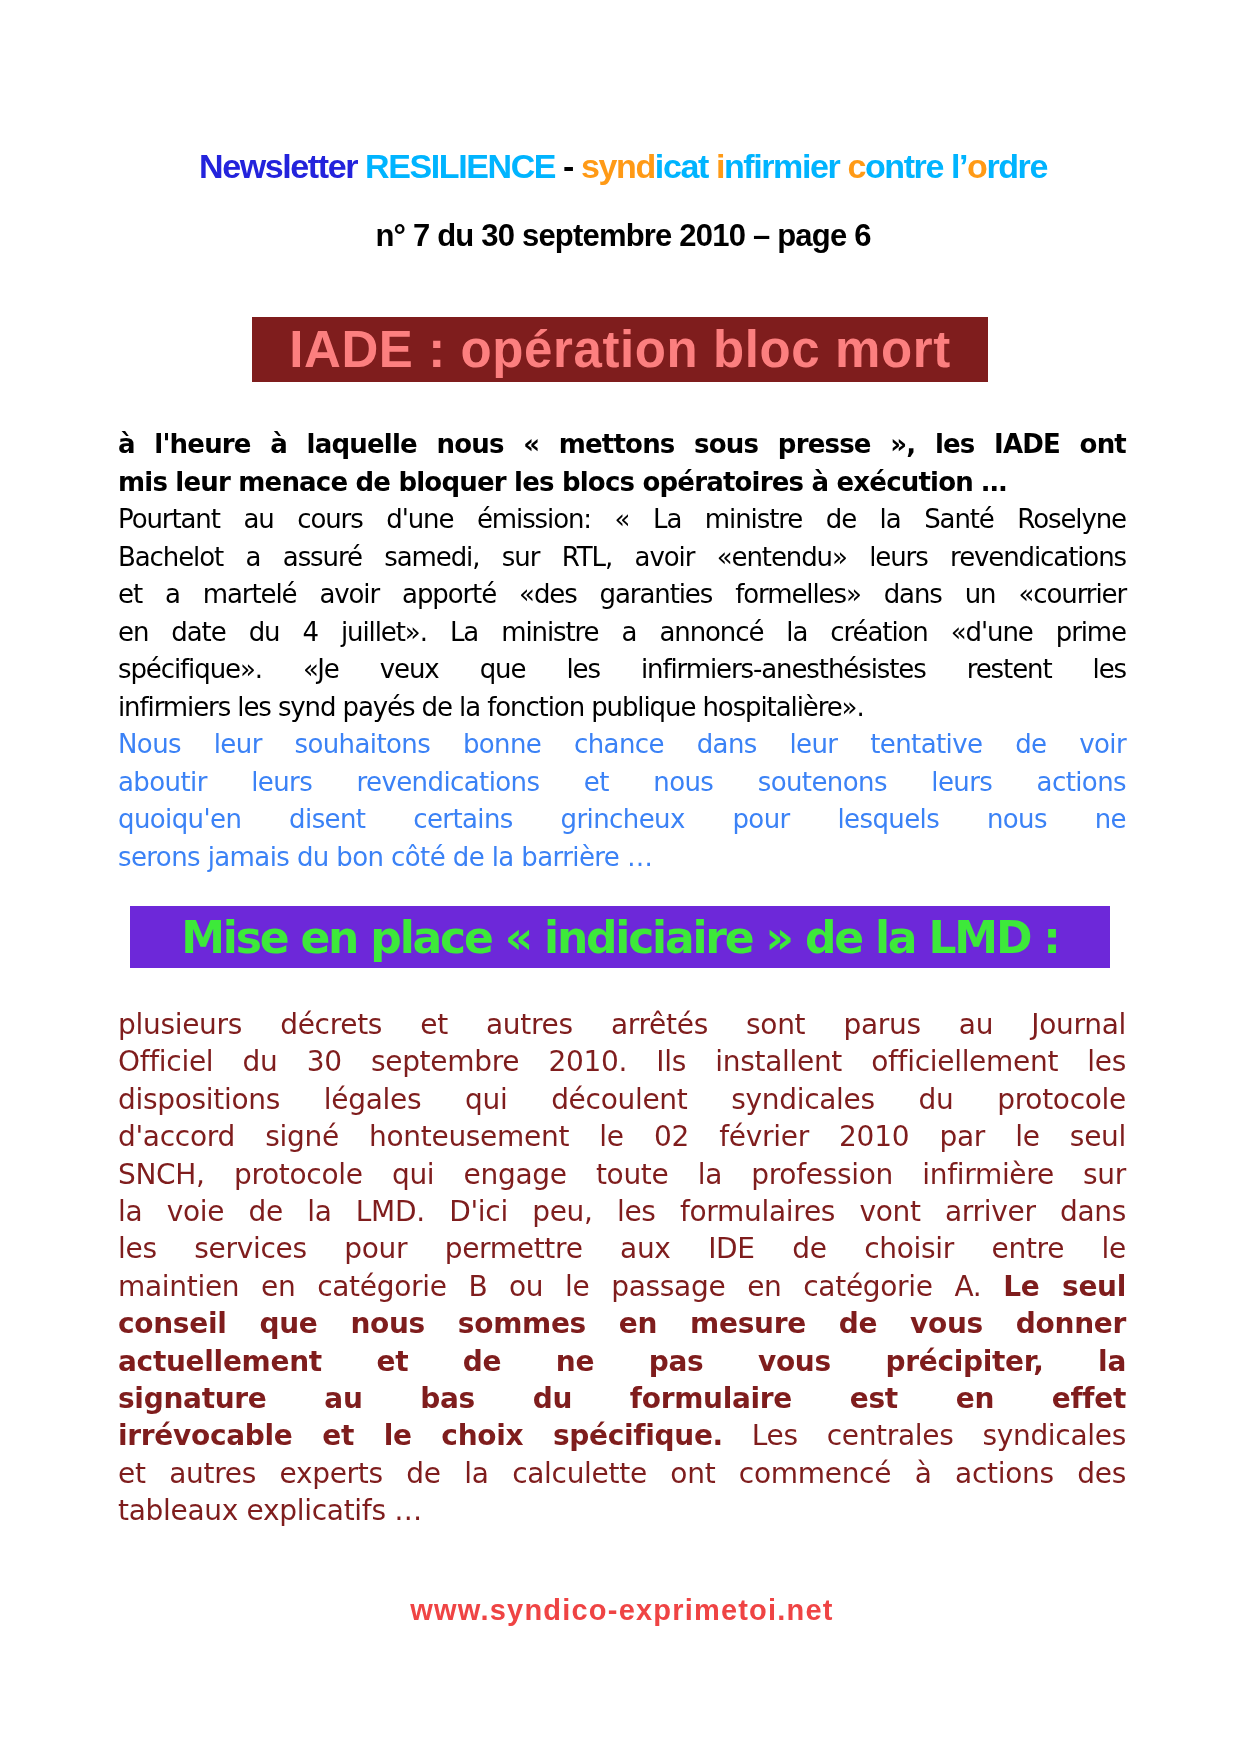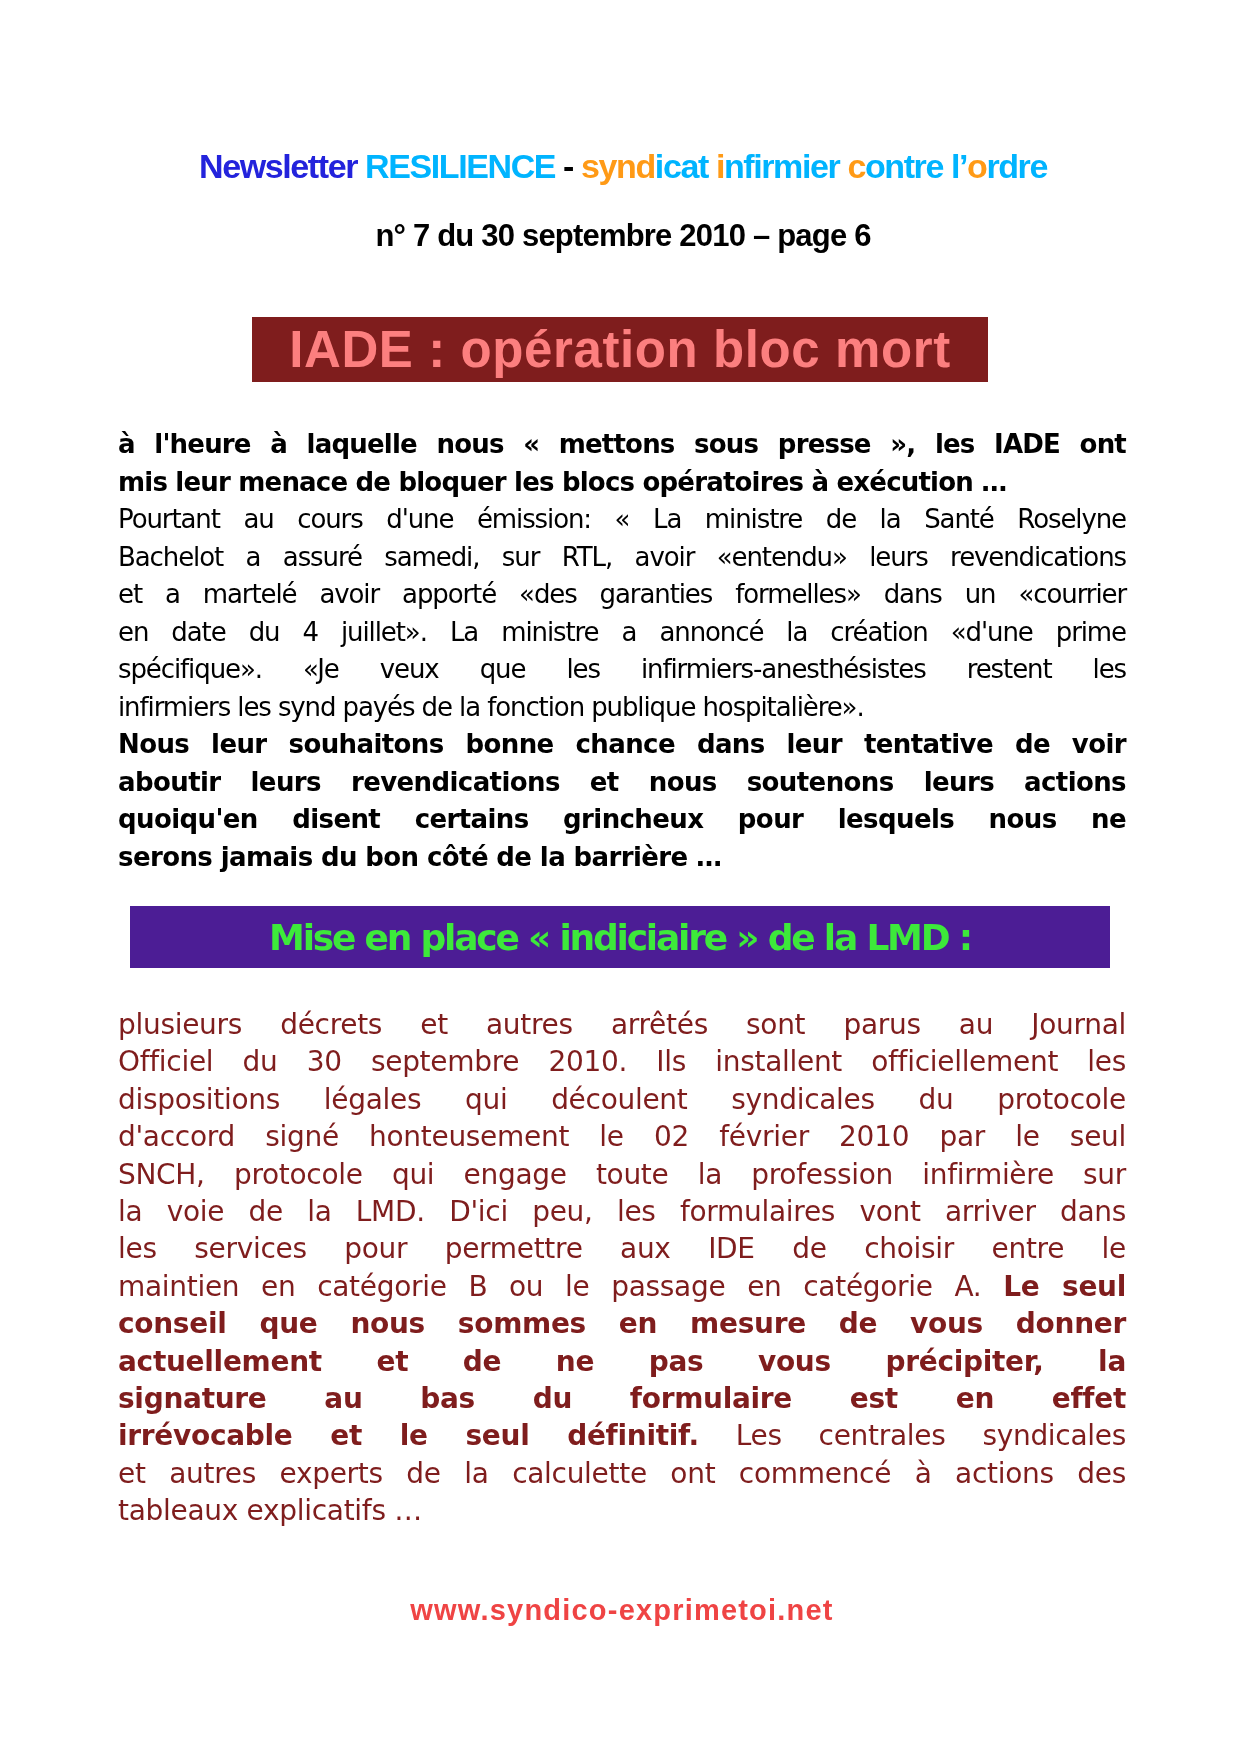--- a/index.html
+++ b/index.html
@@ -24,39 +24,39 @@
     white-space: nowrap; overflow: hidden;
   }
   .banner-iade {
     left: 252px; top: 317px; width: 736px; height: 65px;
     background: #7f1d1d; color: #fc7f7f;
     font-family: "Liberation Sans", sans-serif; font-weight: bold; font-size: 51px;
     letter-spacing: 0.6px;
   }
   .banner-lmd {
     left: 130px; top: 906px; width: 980px; height: 62px;
-    background: #4c1d95; color: #3de93a;
-    font-family: "DejaVu Sans", sans-serif; font-weight: bold; font-size: 36px;
+    background: #6d28d9; color: #3de93a;
+    font-family: "DejaVu Sans", sans-serif; font-weight: bold; font-size: 44px;
     letter-spacing: -2.2px;
   }
 
   .para {
     position: absolute; left: 118px; width: 1008px;
     font-family: "DejaVu Sans", sans-serif;
   }
   .line {
     display: block; white-space: nowrap; overflow: visible;
     text-align: justify; text-align-last: justify; height: 37.5px; line-height: 37.5px;
   }
   .line.last { text-align-last: left; }
 
   .p1 { top: 426px; font-size: 26px; letter-spacing: -0.9px; }
   .p1 .bold-black { font-weight: bold; color: #000; letter-spacing: -0.8px; }
   .p1 .reg { color: #000; letter-spacing: -1.1px; }
-  .p1 .pink { font-weight: bold; color: #000000; letter-spacing: -0.6px; }
+  .p1 .pink { font-weight: normal; color: #3b82f6; letter-spacing: -0.6px; }
 
   .p2 { top: 1006px; font-size: 28px; color: #7f1d1d; letter-spacing: -0.3px; }
   .p2 .line { height: 37.4px; line-height: 37.4px; }
   .p2 .b { font-weight: bold; }
 
   .footer {
     position: absolute; left: 118px; top: 1590px; width: 1008px; text-align: center;
     font-family: "Liberation Sans", sans-serif; font-weight: bold; font-size: 29px;
     color: #ef4444; letter-spacing: 1.2px; line-height: 40px; white-space: nowrap;
   }
@@ -97,19 +97,19 @@
       <span class="line"><span>Officiel du 30 septembre 2010. Ils installent officiellement les</span></span>
       <span class="line"><span>dispositions légales qui découlent syndicales du protocole</span></span>
       <span class="line"><span>d'accord signé honteusement le 02 février 2010 par le seul</span></span>
       <span class="line"><span>SNCH, protocole qui engage toute la profession infirmière sur</span></span>
       <span class="line"><span>la voie de la LMD. D'ici peu, les formulaires vont arriver dans</span></span>
       <span class="line"><span>les services pour permettre aux IDE de choisir entre le</span></span>
       <span class="line"><span>maintien en catégorie B ou le passage en catégorie A. </span><span class="b">Le seul</span></span>
       <span class="line"><span class="b">conseil que nous sommes en mesure de vous donner</span></span>
       <span class="line"><span class="b">actuellement et de ne pas vous précipiter, la</span></span>
       <span class="line"><span class="b">signature au bas du formulaire est en effet</span></span>
-      <span class="line"><span class="b">irrévocable et le seul définitif.</span><span> Les centrales syndicales</span></span>
+      <span class="line"><span class="b">irrévocable et le choix spécifique.</span><span> Les centrales syndicales</span></span>
       <span class="line"><span>et autres experts de la calculette ont commencé à actions des</span></span>
       <span class="line last"><span>tableaux explicatifs …</span></span>
     </div>
 
   <div class="footer">www.syndico-exprimetoi.net</div>
 </div>
 
 </body></html>

